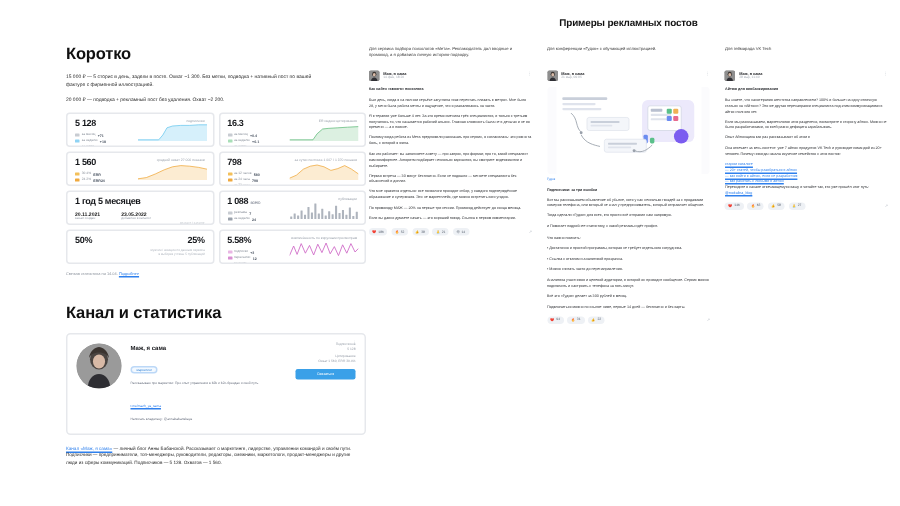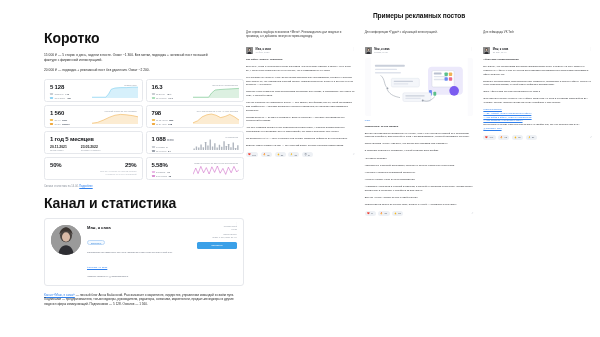--- a/index.html
+++ b/index.html
@@ -5,21 +5,21 @@
   html,body{margin:0;padding:0;}
   body{
     width:600px;height:337px;overflow:hidden;background:#ffffff;
     font-family:"Liberation Sans","DejaVu Sans",sans-serif;
     color:#1a1a1a;-webkit-font-smoothing:antialiased;
   }
   .page{position:relative;width:600px;height:337px;display:flex;}
 
   
   .left{width:240px;padding:30px 0 0 44px;box-sizing:border-box;}
-  .h2{font-size:14px;font-weight:700;letter-spacing:-.1px;margin:0 0 7px 0;color:#111;}
+  .h2{font-size:11px;font-weight:700;letter-spacing:-.1px;margin:0 0 7px 0;color:#111;}
   .lede{font-size:3.3px;line-height:5.2px;color:#2a2a2a;margin:0 0 5px 0;max-width:176px;}
 
   .cards{display:grid;grid-template-columns:1fr 1fr;gap:3px;width:200px;margin-top:3px;}
   .card{
     border:.5px solid #e6e8ec;border-radius:2.5px;background:#fff;
     padding:4px 5px 5px 5px;height:23px;box-sizing:border-box;position:relative;overflow:hidden;
   }
   .card-top{display:flex;justify-content:space-between;align-items:flex-start;}
   .big{font-size:6px;font-weight:600;color:#14161a;letter-spacing:-.2px;line-height:7px;}
   .big .unit{font-size:3px;font-weight:400;color:#6b7280;margin-left:1.5px;}
@@ -304,21 +304,21 @@
             </svg>
           </div>
         </div>
       </div>
 
     <div class="foot">
       <span>Свежая статистика на 14.04.</span>
       <a href="#">Подробнее</a>
     </div>
 
-    <h2 class="h2" style="margin-top:7px">Канал и статистика</h2>
+    <h2 class="h2" style="margin-top:19px">Канал и статистика</h2>
 
     <div class="pcard">
       <div class="dots">⋮</div>
       <div class="avatar">
         <svg viewBox="0 0 40 40" preserveAspectRatio="xMidYMid slice">
           <rect width="40" height="40" fill="#9a9a9a"></rect>
           <ellipse cx="20" cy="14" rx="8" ry="9" fill="#4a4441"></ellipse>
           <ellipse cx="20" cy="16" rx="5.4" ry="6.2" fill="#d8b9a6"></ellipse>
           <path d="M10 40c0-8 4.5-13 10-13s10 5 10 13z" fill="#2e2e33"></path>
           <path d="M11 13c1-7 6-10 9-10s8 3 9 10c-1.5-3-4-5-9-5s-7.5 2-9 5z" fill="#3a332f"></path>

